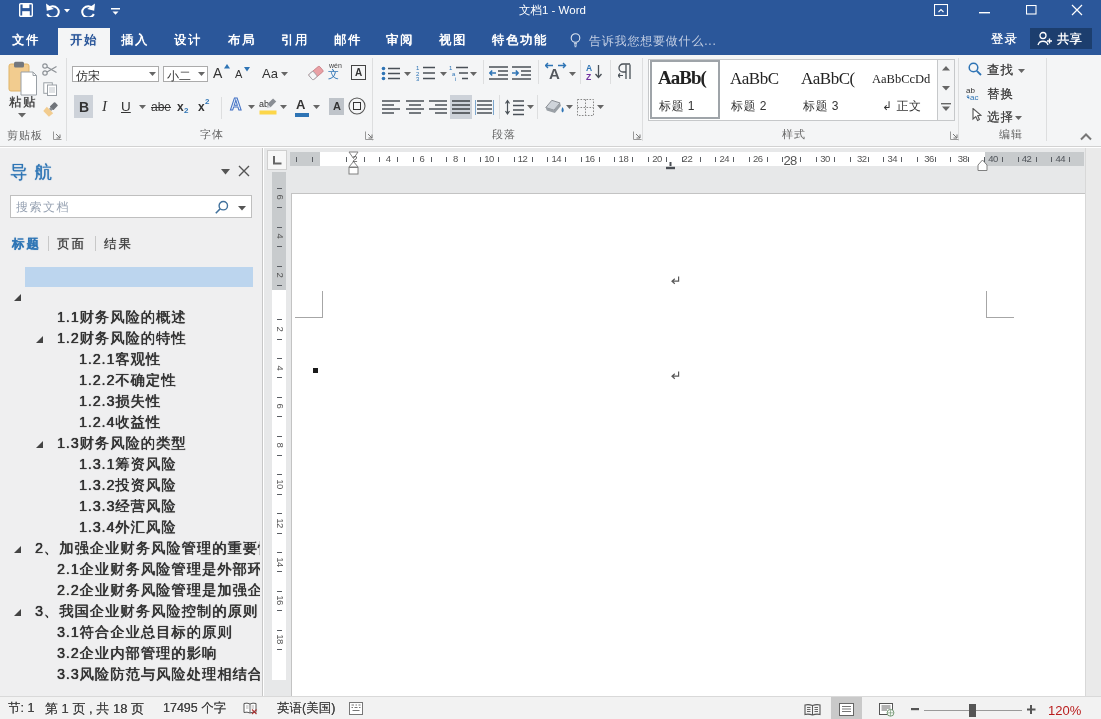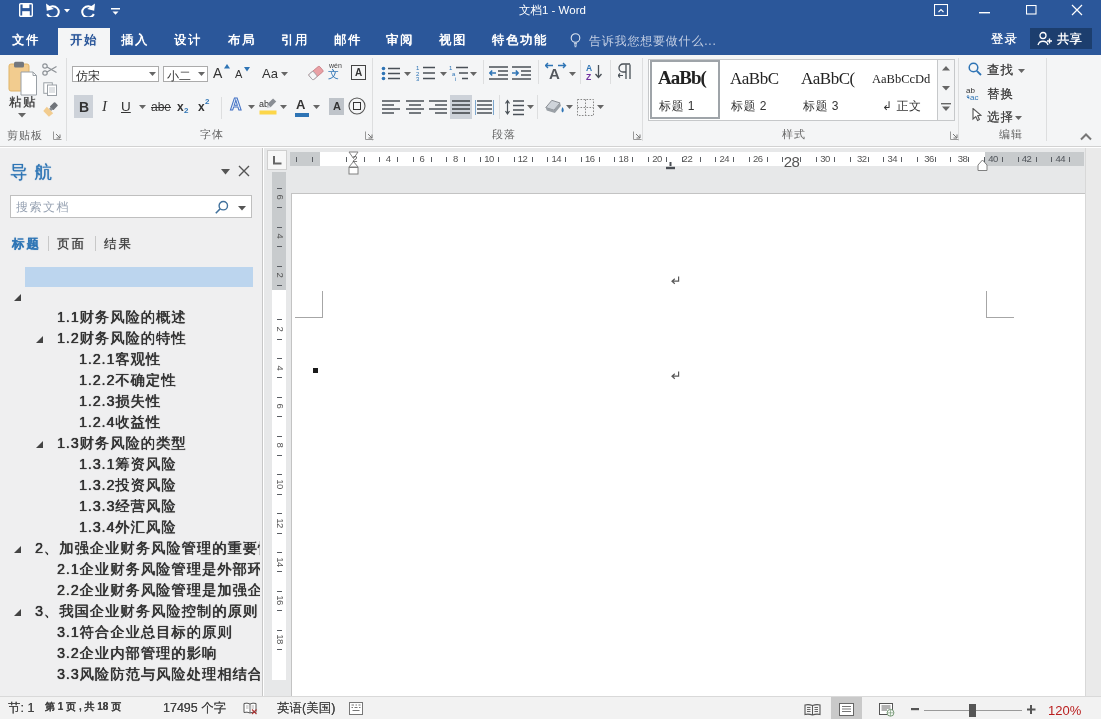--- a/index.html
+++ b/index.html
@@ -494,21 +494,21 @@
 <div style="position:absolute;left:666.0px;top:157px;width:1px;height:5px;background:#5A5E63"></div>
 <div style="position:absolute;left:682.6px;top:153.5px;width:16px;text-align:left;font-size:9.5px;color:#555;line-height:1;letter-spacing:-0.5px">22</div>
 <div style="position:absolute;left:681.6px;top:157px;width:1px;height:5px;background:#5A5E63"></div>
 <div style="position:absolute;left:699.6px;top:157px;width:1px;height:5px;background:#5A5E63"></div>
 <div style="position:absolute;left:716.2px;top:153.5px;width:16px;text-align:center;font-size:9.5px;color:#555;line-height:1;letter-spacing:-0.5px">24</div>
 <div style="position:absolute;left:715.2px;top:157px;width:1px;height:5px;background:#5A5E63"></div>
 <div style="position:absolute;left:733.2px;top:157px;width:1px;height:5px;background:#5A5E63"></div>
 <div style="position:absolute;left:749.8px;top:153.5px;width:16px;text-align:center;font-size:9.5px;color:#555;line-height:1;letter-spacing:-0.5px">26</div>
 <div style="position:absolute;left:748.8px;top:157px;width:1px;height:5px;background:#5A5E63"></div>
 <div style="position:absolute;left:766.8px;top:157px;width:1px;height:5px;background:#5A5E63"></div>
-<div style="position:absolute;left:783.4px;top:153.5px;width:16px;text-align:right;font-size:15px;color:#555;line-height:1;letter-spacing:-0.5px">28</div>
+<div style="position:absolute;left:783.4px;top:153.5px;width:16px;text-align:left;font-size:13px;color:#555;line-height:1;letter-spacing:-0.5px">28</div>
 <div style="position:absolute;left:782.4px;top:157px;width:1px;height:5px;background:#5A5E63"></div>
 <div style="position:absolute;left:800.4px;top:157px;width:1px;height:5px;background:#5A5E63"></div>
 <div style="position:absolute;left:817.0px;top:153.5px;width:16px;text-align:center;font-size:9.5px;color:#555;line-height:1;letter-spacing:-0.5px">30</div>
 <div style="position:absolute;left:816.0px;top:157px;width:1px;height:5px;background:#5A5E63"></div>
 <div style="position:absolute;left:834.0px;top:157px;width:1px;height:5px;background:#5A5E63"></div>
 <div style="position:absolute;left:850.6px;top:153.5px;width:16px;text-align:right;font-size:9.5px;color:#555;line-height:1;letter-spacing:-0.5px">32</div>
 <div style="position:absolute;left:849.6px;top:157px;width:1px;height:5px;background:#5A5E63"></div>
 <div style="position:absolute;left:867.6px;top:157px;width:1px;height:5px;background:#5A5E63"></div>
 <div style="position:absolute;left:884.2px;top:153.5px;width:16px;text-align:center;font-size:9.5px;color:#555;line-height:1;letter-spacing:-0.5px">34</div>
 <div style="position:absolute;left:883.2px;top:157px;width:1px;height:5px;background:#5A5E63"></div>
@@ -563,21 +563,21 @@
 <div style="position:absolute;left:276.5px;top:551.9px;width:5px;height:1px;background:#5A5E63"></div>
 <div style="position:absolute;left:276.5px;top:571.3px;width:5px;height:1px;background:#5A5E63"></div>
 <div style="position:absolute;left:271.5px;top:593.4px;width:15px;height:14px;font-size:9.5px;color:#555;line-height:14px;text-align:center;transform:rotate(90deg);letter-spacing:-0.5px">16</div>
 <div style="position:absolute;left:276.5px;top:590.7px;width:5px;height:1px;background:#5A5E63"></div>
 <div style="position:absolute;left:276.5px;top:610.1px;width:5px;height:1px;background:#5A5E63"></div>
 <div style="position:absolute;left:271.5px;top:632.2px;width:15px;height:14px;font-size:9.5px;color:#555;line-height:14px;text-align:center;transform:rotate(90deg);letter-spacing:-0.5px">18</div>
 <div style="position:absolute;left:276.5px;top:629.5px;width:5px;height:1px;background:#5A5E63"></div>
 <div style="position:absolute;left:276.5px;top:648.9px;width:5px;height:1px;background:#5A5E63"></div>
 <div style="position:absolute;left:0;top:696px;width:1101px;height:23px;background:#F2F2F2;border-top:1px solid #D9D9D9"></div>
 <div style="position:absolute;left:8px;top:702px;font-size:12.5px;color:#444;font-weight:normal;white-space:nowrap;line-height:1;text-shadow:0 0 0.6px #444">节: 1</div>
-<div style="position:absolute;left:45px;top:702px;font-size:10px;color:#444;font-weight:bold;white-space:nowrap;line-height:1;text-shadow:0 0 0.6px #444">第 1 页 , 共 18 页</div>
+<div style="position:absolute;left:45px;top:702px;font-size:13px;color:#444;font-weight:normal;white-space:nowrap;line-height:1;text-shadow:0 0 0.6px #444">第 1 页 , 共 18 页</div>
 <div style="position:absolute;left:163px;top:702px;font-size:12.5px;color:#444;font-weight:normal;white-space:nowrap;line-height:1;text-shadow:0 0 0.6px #444">17495 个字</div>
 <svg style="position:absolute;left:243px;top:702px;" width="15" height="13" viewBox="0 0 15 13">
       <path d="M1 1.5 Q4 0.5 7 2 Q10 0.5 13 1.5 L13 10.5 Q10 9.5 7 11 Q4 9.5 1 10.5 Z" fill="#fff" stroke="#555" stroke-width="1"></path>
       <path d="M7 2 L7 11" stroke="#555" stroke-width="0.9"></path>
       <path d="M3 4 L5.5 4 M3 6 L5.5 6 M8.5 4 L11 4 M8.5 6 L11 6" stroke="#999" stroke-width="0.8"></path>
       <path d="M9 7.5 L13.5 12 M13.5 7.5 L9 12" stroke="#a33" stroke-width="1.2"></path>
     </svg>
 <div style="position:absolute;left:277px;top:702px;font-size:12.5px;color:#444;font-weight:normal;white-space:nowrap;line-height:1;text-shadow:0 0 0.6px #444">英语(美国)</div>
 <svg style="position:absolute;left:349px;top:702px;" width="14" height="13" viewBox="0 0 14 13">
       <rect x="0.5" y="0.5" width="13" height="12" fill="#fff" stroke="#777" stroke-width="1"></rect>

